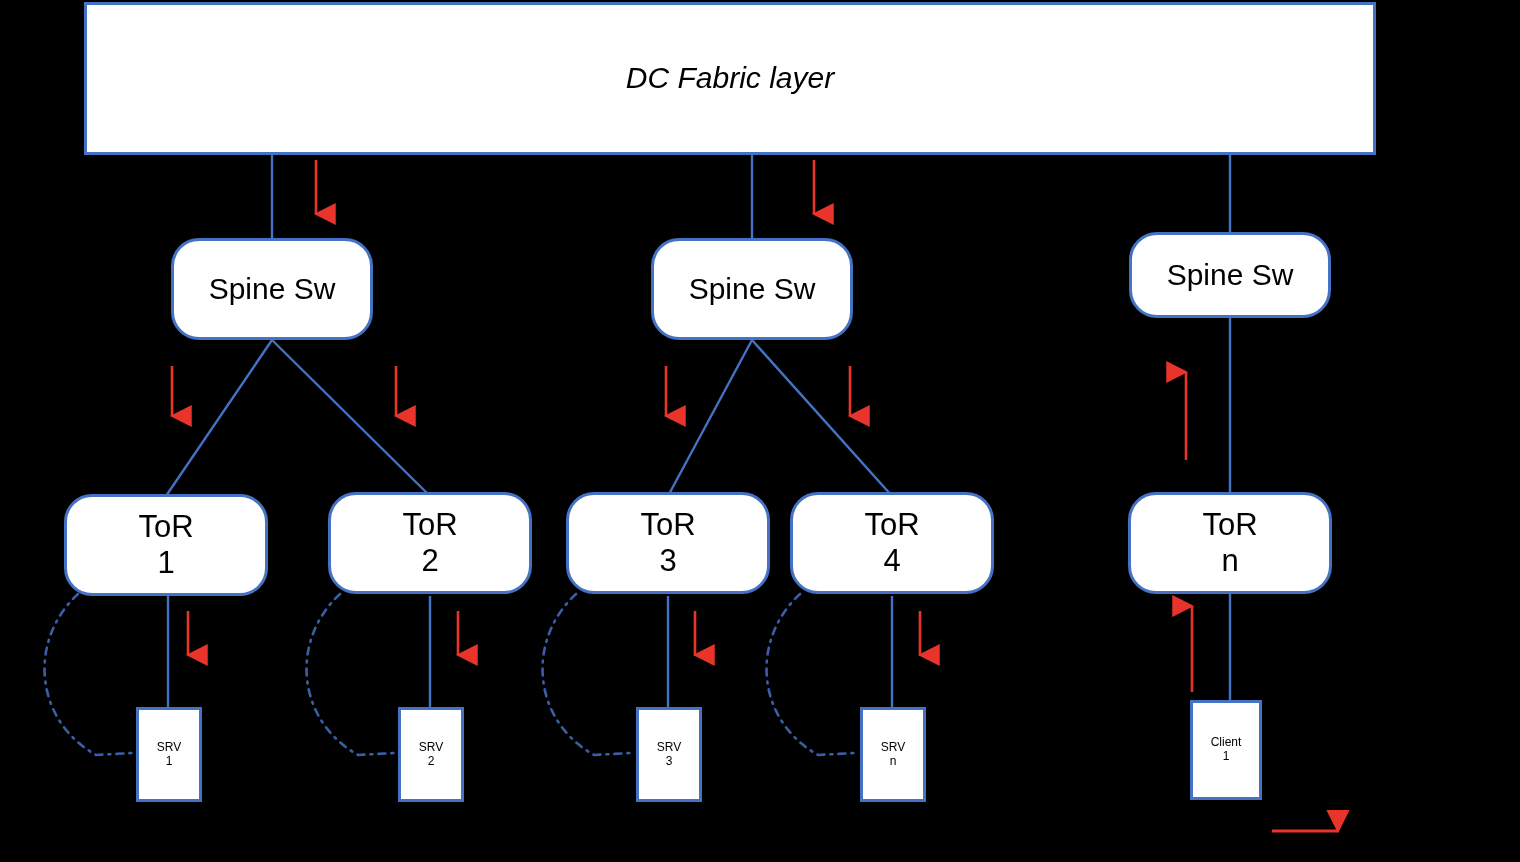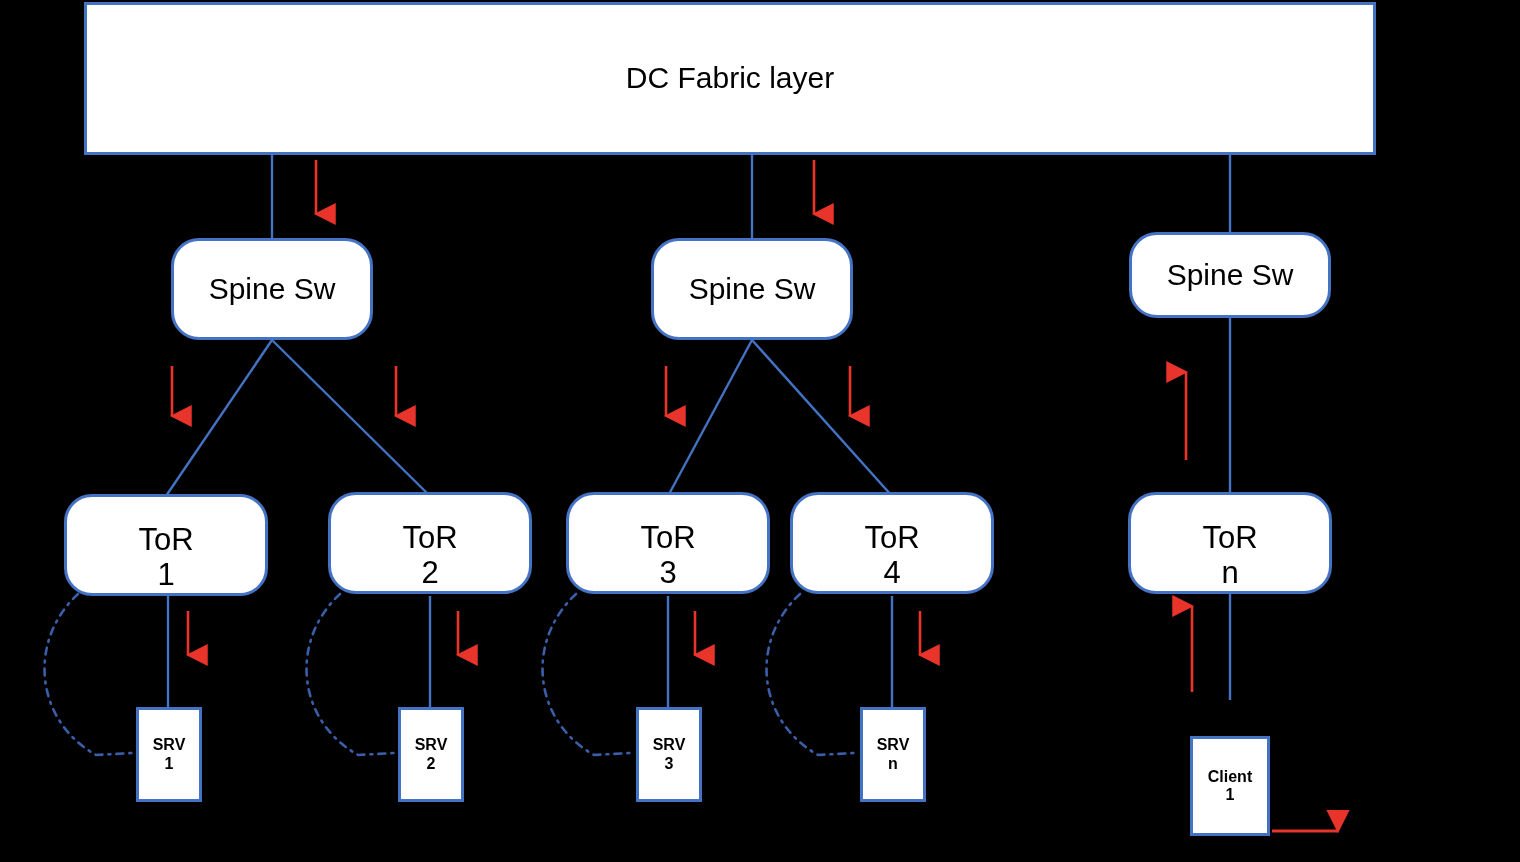--- a/index.html
+++ b/index.html
@@ -4,24 +4,24 @@
 <style>
   html,body{margin:0;padding:0;background:#000;}
   body{font-family:"Liberation Sans",sans-serif;}
   #canvas{position:relative;width:1520px;height:862px;background:#000;overflow:hidden;}
   svg.layer{position:absolute;left:0;top:0;width:1520px;height:862px;pointer-events:none;}
   .node{position:absolute;background:#fff;border:3px solid #4472C4;box-sizing:border-box;
         display:flex;flex-direction:column;align-items:center;justify-content:center;
         color:#000;text-align:center;line-height:1.15;}
   .node.round{border-radius:28px;}
   .node .l1,.node .l2{display:block;}
-  .fabric{border-radius:0;font-size:30px;}
+  .fabric{border-radius:0;font-size:30px;font-style:italic;}
   .spine{font-size:30px;}
-  .tor{font-size:31px;justify-content:flex-end;}
-  .srv{font-size:16px;border-width:3px;font-weight:bold;}
+  .tor{font-size:31px;}
+  .srv{font-size:12px;border-width:3px;}
 </style>
 </head>
 <body>
 
 <div id="canvas">
 
   <svg class="layer" viewBox="0 0 1520 862">
     <defs>
       <marker id="redhead" markerWidth="9" markerHeight="9" refX="4.2" refY="7.6" orient="auto" markerUnits="strokeWidth">
         <path d="M0,0 L8.4,0 L4.2,8.4 Z" fill="#E8342A"></path>
@@ -128,18 +128,18 @@
     <span class="l2">2</span>
   </div>
   <div class="node srv" style="left:636px;top:707px;width:66px;height:95px;">
     <span class="l1">SRV</span>
     <span class="l2">3</span>
   </div>
   <div class="node srv" style="left:860px;top:707px;width:66px;height:95px;">
     <span class="l1">SRV</span>
     <span class="l2">n</span>
   </div>
-  <div class="node srv" style="left:1190px;top:736px;width:80px;height:100px;">
+  <div class="node srv" style="left:1190px;top:700px;width:72px;height:100px;">
     <span class="l1">Client</span>
     <span class="l2">1</span>
   </div>
 
 </div>
 
 </body></html>

